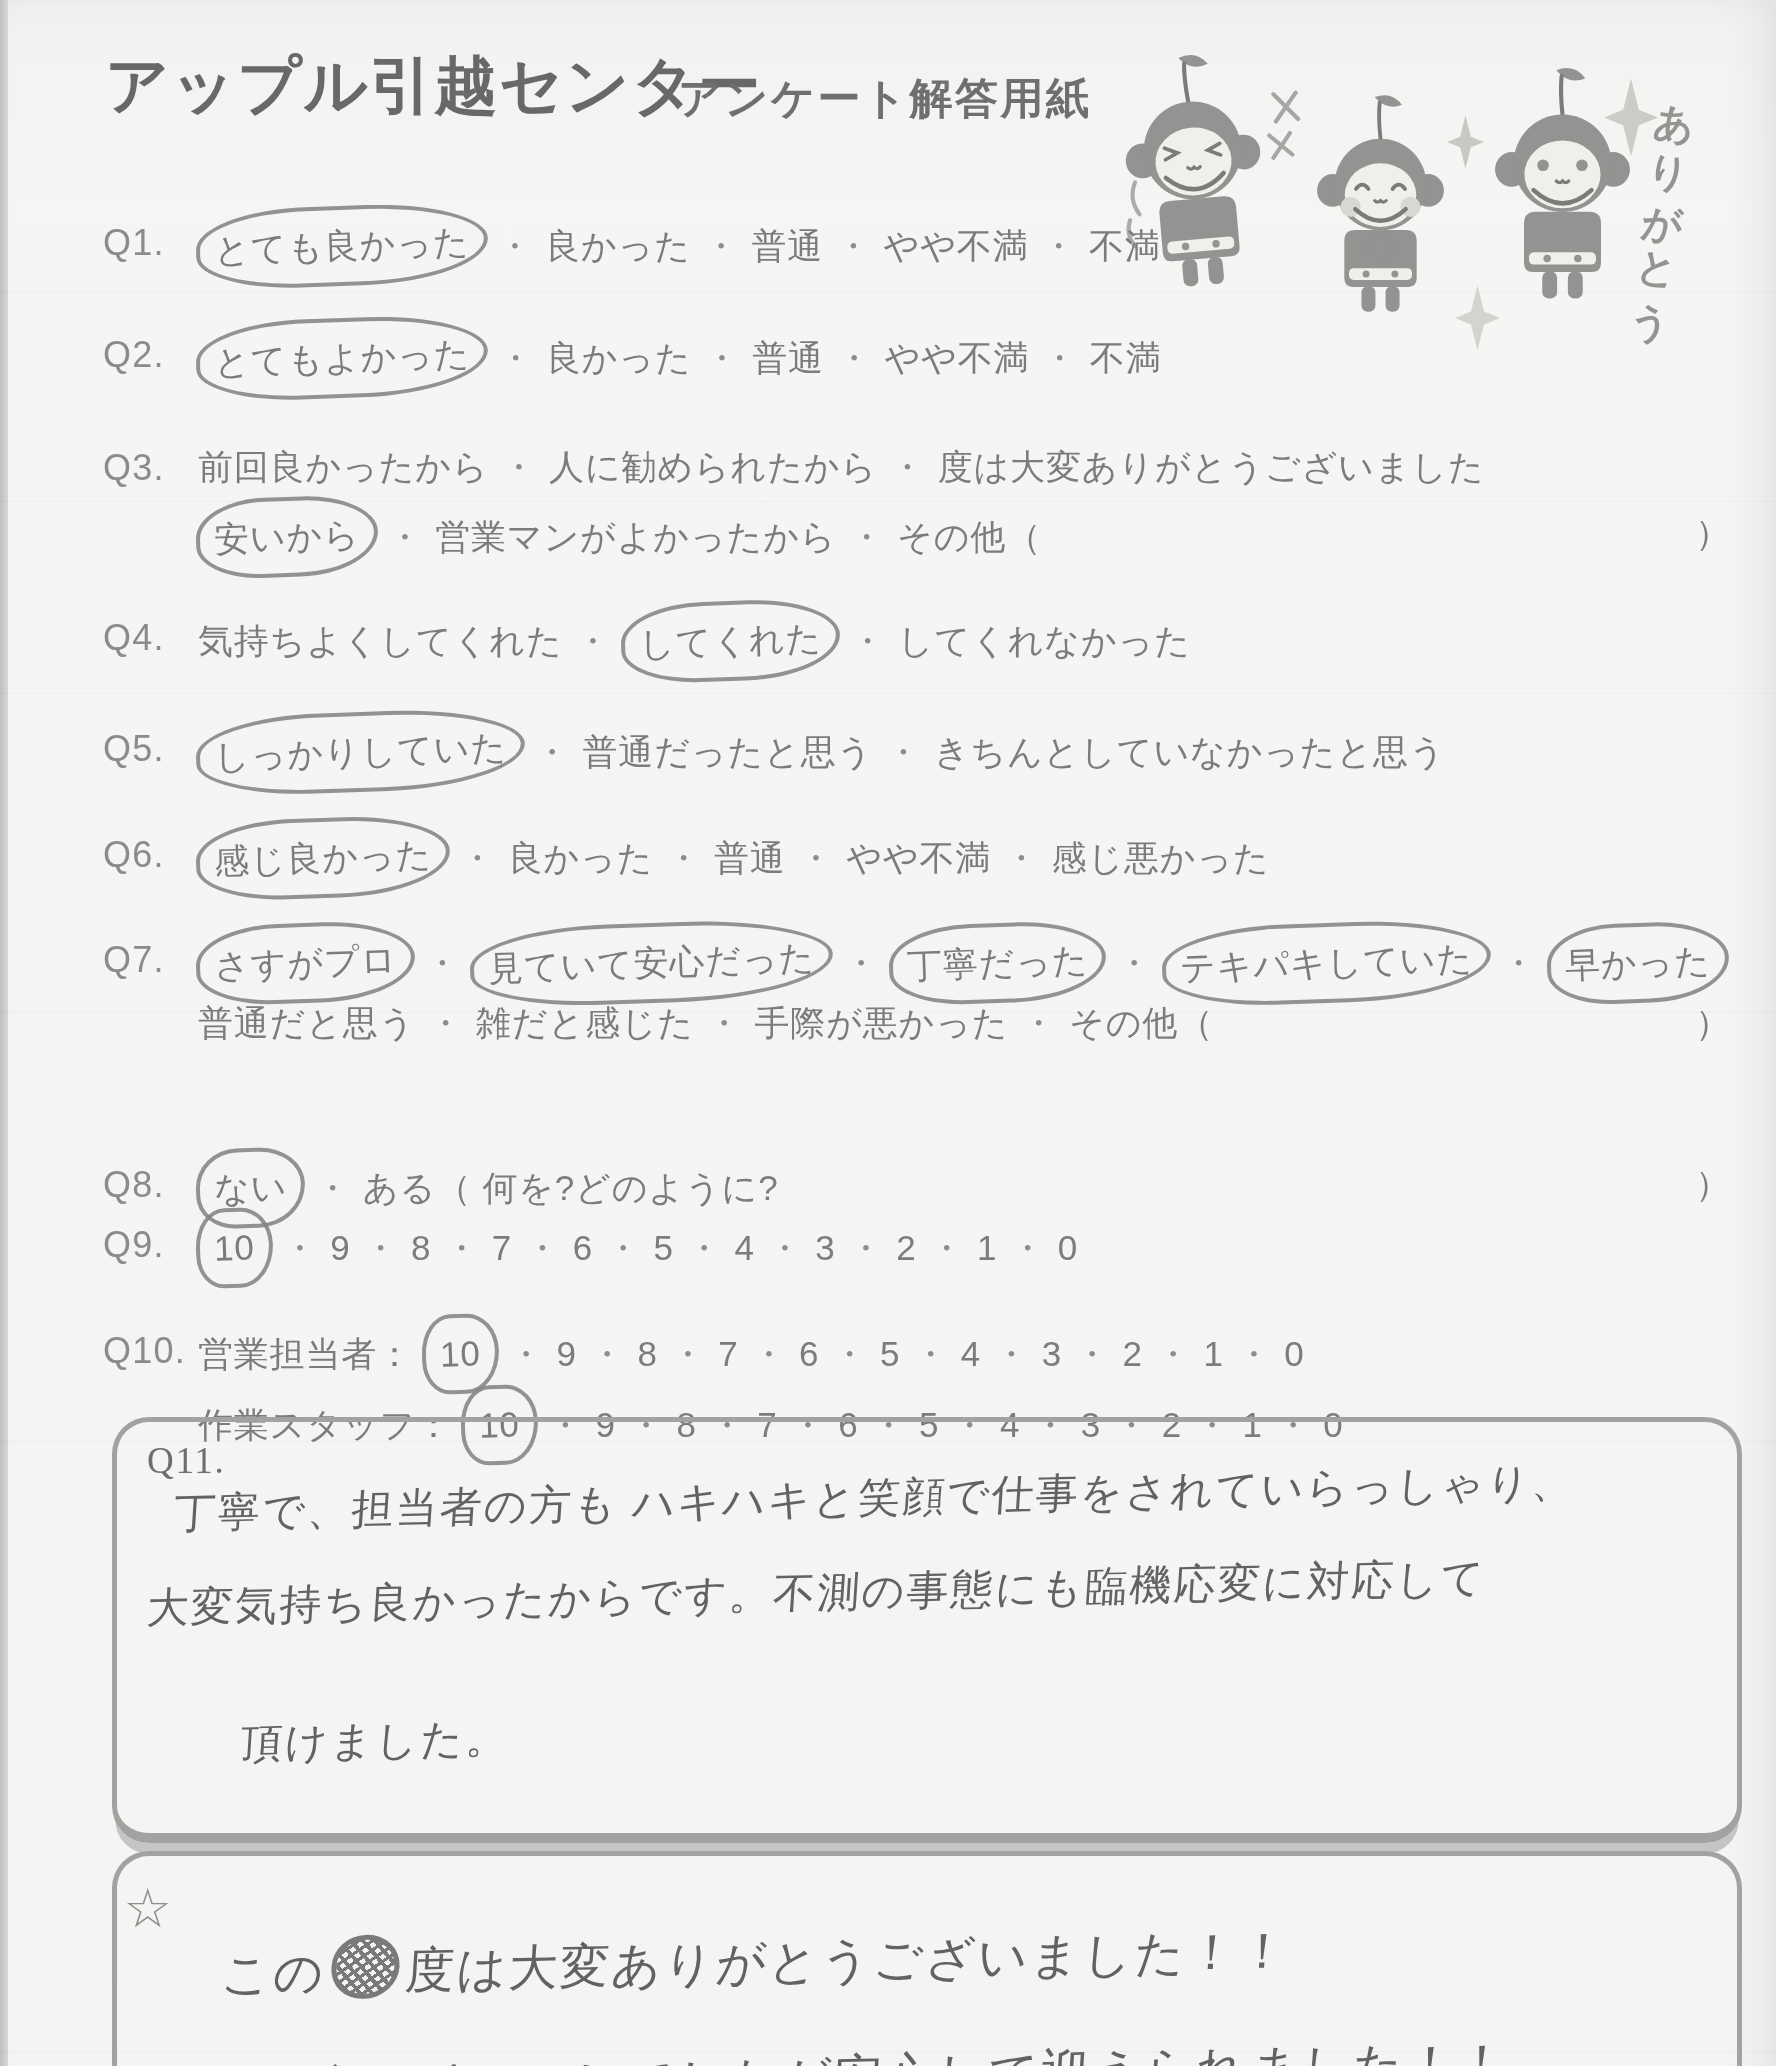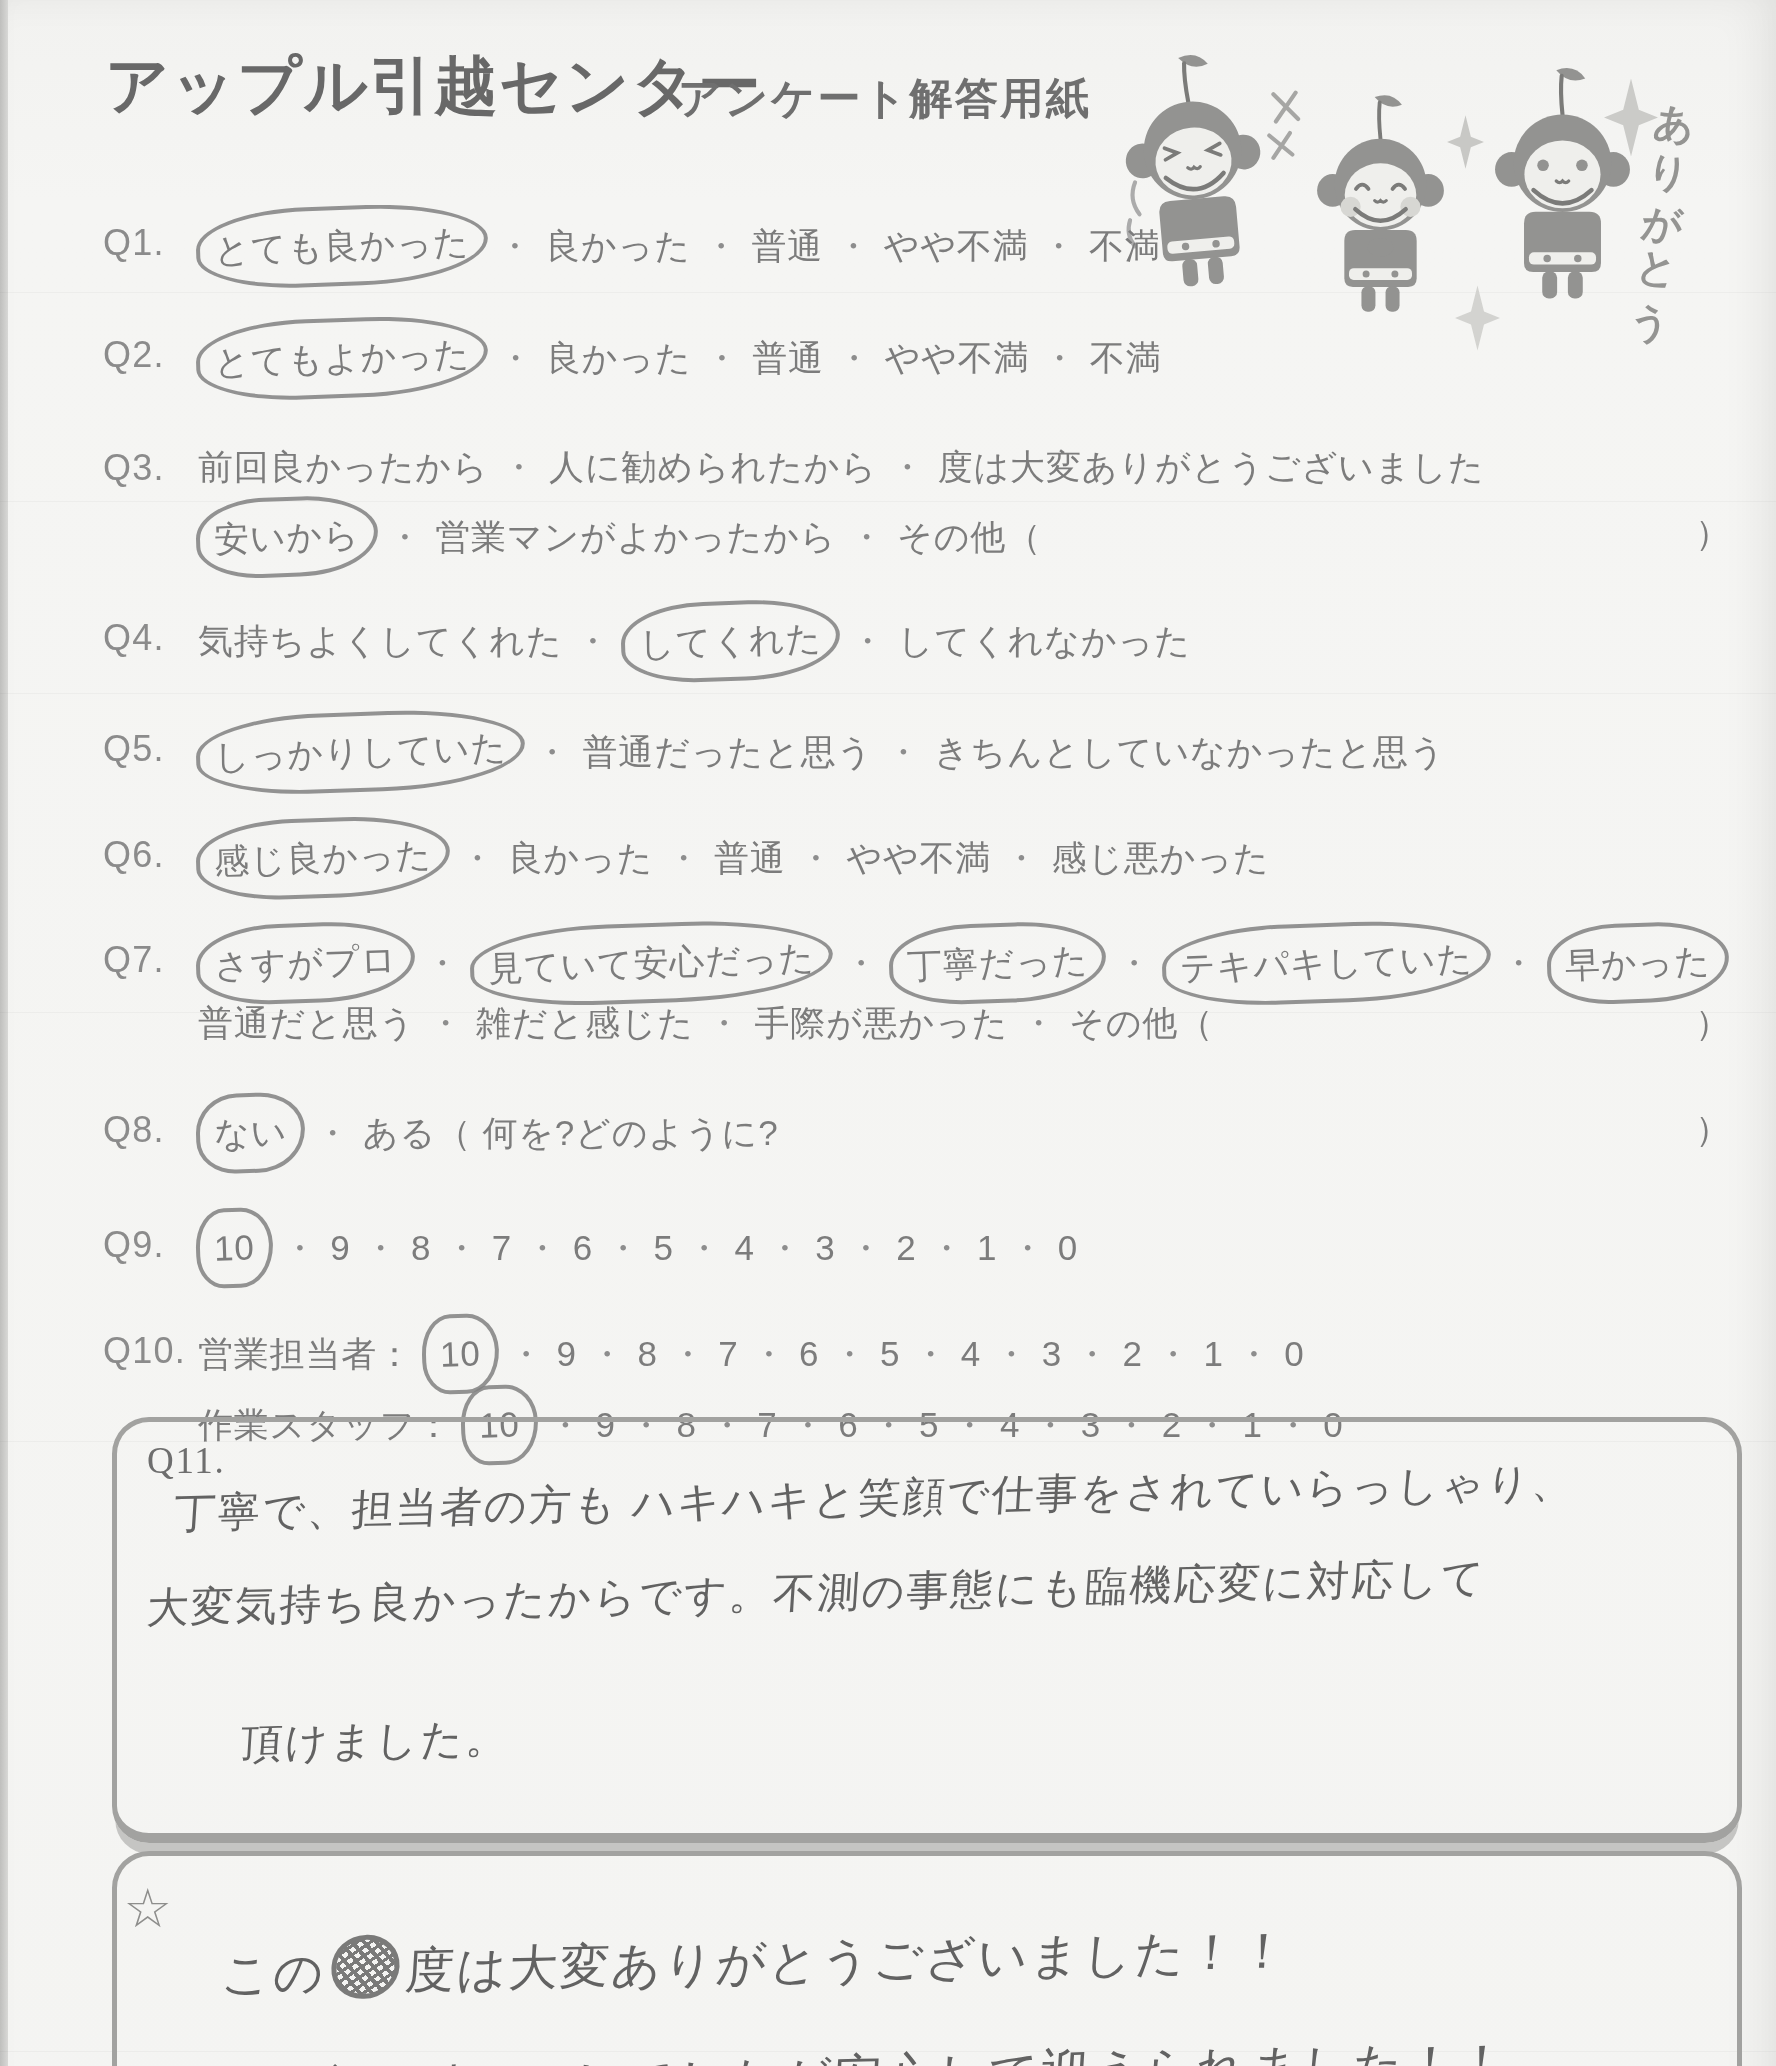--- a/index.html
+++ b/index.html
@@ -190,21 +190,21 @@
     <span class="qlabel">Q6.</span>
     <span class="opts"><span class="opt circled">感じ良かった</span><span class="sep">・</span><span class="opt">良かった</span><span class="sep">・</span><span class="opt">普通</span><span class="sep">・</span><span class="opt">やや不満</span><span class="sep">・</span><span class="opt">感じ悪かった</span></span>
   </div>
   <div class="qline" style="top:938px">
     <span class="qlabel">Q7.</span>
     <span class="opts"><span class="opt circled">さすがプロ</span><span class="sep">・</span><span class="opt circled">見ていて安心だった</span><span class="sep">・</span><span class="opt circled">丁寧だった</span><span class="sep">・</span><span class="opt circled">テキパキしていた</span><span class="sep">・</span><span class="opt circled">早かった</span></span>
   </div>
   <div class="qline" style="top:1002px">
     <span class="opts"><span class="opt">普通だと思う</span><span class="sep">・</span><span class="opt">雑だと感じた</span><span class="sep">・</span><span class="opt">手際が悪かった</span><span class="sep">・</span><span class="opt">その他（</span><span class="tail">）</span></span>
   </div>
-  <div class="qline" style="top:1108px">
+  <div class="qline" style="top:1163px">
     <span class="qlabel">Q8.</span>
     <span class="opts"><span class="opt circled">ない</span><span class="sep">・</span><span class="opt">ある（ 何を?どのように?</span><span class="tail">）</span></span>
   </div>
   <div class="qline" style="top:1223px">
     <span class="qlabel">Q9.</span>
     <span class="opts"><span class="opt circled">10</span><span class="sep">・</span><span class="opt">9</span><span class="sep">・</span><span class="opt">8</span><span class="sep">・</span><span class="opt">7</span><span class="sep">・</span><span class="opt">6</span><span class="sep">・</span><span class="opt">5</span><span class="sep">・</span><span class="opt">4</span><span class="sep">・</span><span class="opt">3</span><span class="sep">・</span><span class="opt">2</span><span class="sep">・</span><span class="opt">1</span><span class="sep">・</span><span class="opt">0</span></span>
   </div>
   <div class="qline" style="top:1329px">
     <span class="qlabel">Q10.</span>
     <span class="opts"><span class="prefix">営業担当者：</span><span class="opt circled">10</span><span class="sep">・</span><span class="opt">9</span><span class="sep">・</span><span class="opt">8</span><span class="sep">・</span><span class="opt">7</span><span class="sep">・</span><span class="opt">6</span><span class="sep">・</span><span class="opt">5</span><span class="sep">・</span><span class="opt">4</span><span class="sep">・</span><span class="opt">3</span><span class="sep">・</span><span class="opt">2</span><span class="sep">・</span><span class="opt">1</span><span class="sep">・</span><span class="opt">0</span></span>

